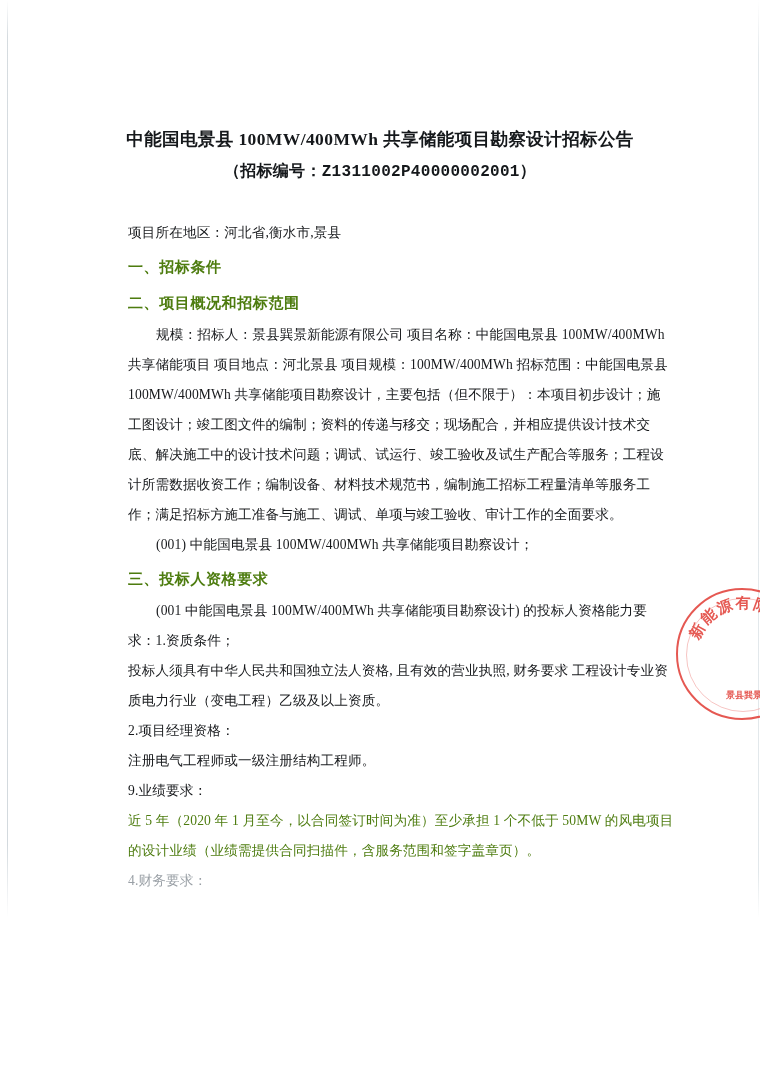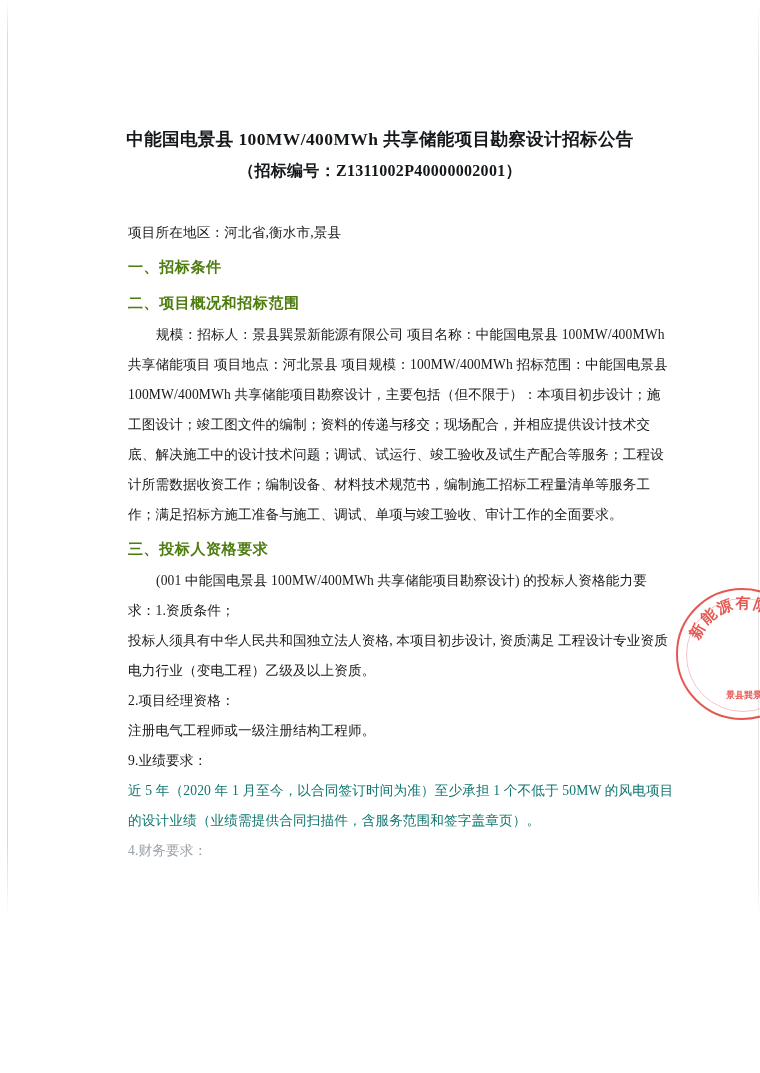--- a/index.html
+++ b/index.html
@@ -51,20 +51,21 @@
     letter-spacing: 0.4px;
     color: #15181b;
     line-height: 1.5;
   }
   .doc-subtitle {
     margin-top: 9px;
     font-size: 16px;
     font-weight: bold;
     color: #15181b;
     letter-spacing: 0.3px;
+    font-family: Liberation Mono, monospace;
   }
 
   .content {
     margin-top: 36px;
     padding-left: 128px;
     padding-right: 86px;
   }
 
   .line {
     font-size: 13.6px;
@@ -84,21 +85,21 @@
     font-weight: bold;
     line-height: 34px;
     color: #4d7c0f;
     letter-spacing: 0.6px;
     margin-top: 2px;
   }
   .para {
     margin: 0;
   }
   .faded {
-    color: #0f766e;
+    color: #4d7c0f;
   }
   .faded2 {
     color: #9aa0a6;
   }
 
   
   .seal {
     position: absolute;
     left: 676px;
     top: 588px;
@@ -157,24 +158,25 @@
     </div>
 
     <div class="content">
 
       <div class="line">项目所在地区：河北省,衡水市,景县</div>
 
       <div class="heading">一、招标条件</div>
 
       <div class="heading">二、项目概况和招标范围</div>
       <p class="line wrapline indent2 para">规模：招标人：景县巽景新能源有限公司 项目名称：中能国电景县 100MW/400MWh 共享储能项目 项目地点：河北景县 项目规模：100MW/400MWh 招标范围：中能国电景县 100MW/400MWh 共享储能项目勘察设计，主要包括（但不限于）：本项目初步设计；施工图设计；竣工图文件的编制；资料的传递与移交；现场配合，并相应提供设计技术交底、解决施工中的设计技术问题；调试、试运行、竣工验收及试生产配合等服务；工程设计所需数据收资工作；编制设备、材料技术规范书，编制施工招标工程量清单等服务工作；满足招标方施工准备与施工、调试、单项与竣工验收、审计工作的全面要求。</p>
+      <p class="line wrapline indent2 para">(001) 中能国电景县 100MW/400MWh 共享储能项目勘察设计；</p>
 
       <div class="heading">三、投标人资格要求</div>
       <p class="line wrapline indent2 para">(001 中能国电景县 100MW/400MWh 共享储能项目勘察设计) 的投标人资格能力要求：1.资质条件；</p>
-      <p class="line wrapline para">投标人须具有中华人民共和国独立法人资格, 本项目初步设计, 资质满足 工程设计专业资质电力行业（变电工程）乙级及以上资质。</p>
+      <p class="line wrapline para">投标人须具有中华人民共和国独立法人资格, 且有效的营业执照, 财务要求 工程设计专业资质电力行业（变电工程）乙级及以上资质。</p>
       <p class="line wrapline para">2.项目经理资格：</p>
       <p class="line wrapline para">注册电气工程师或一级注册结构工程师。</p>
       <p class="line wrapline para">9.业绩要求：</p>
       <p class="line wrapline para faded">近 5 年（2020 年 1 月至今，以合同签订时间为准）至少承担 1 个不低于 50MW 的风电项目的设计业绩（业绩需提供合同扫描件，含服务范围和签字盖章页）。</p>
       <p class="line wrapline para faded2">4.财务要求：</p>
 
     </div>
   </div>
 
   <div class="seal">

